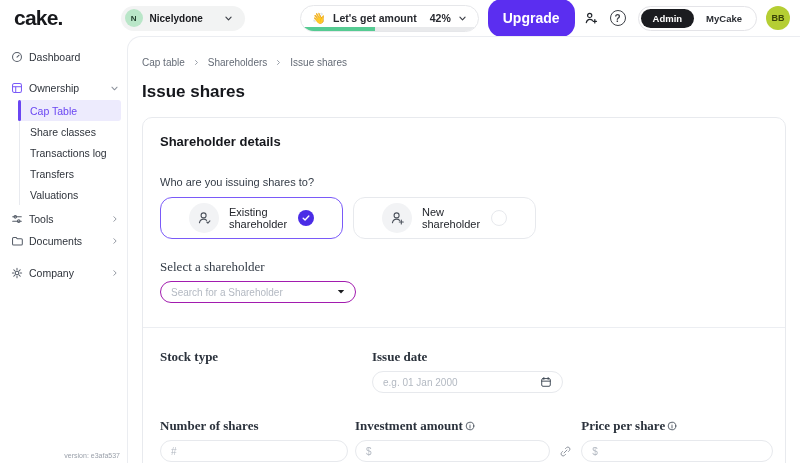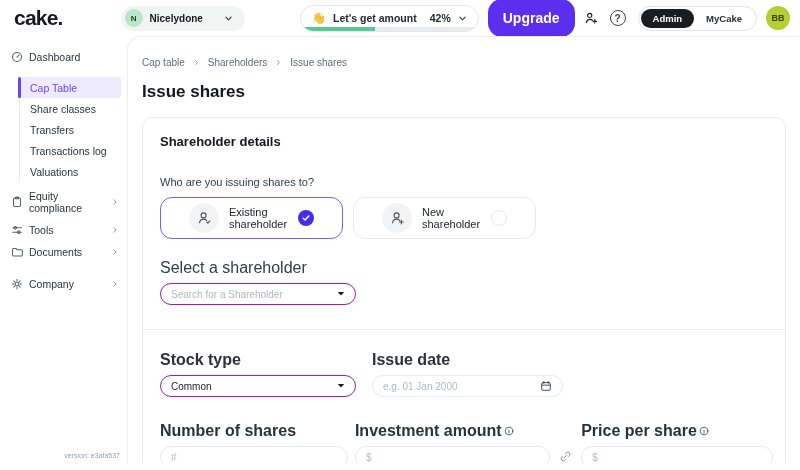--- a/index.html
+++ b/index.html
@@ -69,21 +69,21 @@
   .radio-card { width:183px; height:42px; border:1px solid #e7e9ed; border-radius:12px; display:flex;
     align-items:center; gap:10px; padding:0 28px; cursor:pointer; background:#fff; }
   .radio-card.selected { border:1.5px solid #7a5af8; }
   .rc-iconwrap { width:30px; height:30px; border-radius:50%; background:#f2f3f5; color:#4c525c;
     display:flex; align-items:center; justify-content:center; flex:none; }
   .rc-label { font-size:11px; color:#23262c; }
   .rc-radio { margin-left:auto; width:16px; height:16px; border-radius:50%; flex:none; }
   .rc-radio.on { background:#4a2ce6; display:flex; align-items:center; justify-content:center; }
   .rc-radio.off { border:1.5px solid #e7e9ed; background:#fff; }
 
-  .field-label { font-size:16px; font-weight:600; color:#2b323c; display:flex; align-items:center; gap:2px; }
+  .field-label { font-size:13px; font-weight:600; color:#2b323c; display:flex; align-items:center; gap:2px;font-family:Liberation Serif, serif; }
   .field-label.plain { font-weight:400; color:#333b46; }
 
   .selectbox { margin-top:6px; height:22px; border:1px solid #a21caf; border-radius:12px; background:#fff;
     display:flex; align-items:center; padding:0 10px; cursor:pointer; }
   .selectbox .ph { font-size:10px; color:#b3b9c2; }
   .selectbox .val { font-size:10px; color:#23262c; }
   .selectbox .caret { margin-left:auto; display:flex; color:#1b1c20; }
 
   .txt-input { margin-top:6px; height:22px; border:1px solid #e7e9ed; border-radius:12px; background:#fff;
     display:flex; align-items:center; padding:0 10px; }
@@ -156,44 +156,45 @@
     <div class="nav-item gap-after">
       <span class="nico">
           <svg width="12" height="12" viewBox="0 0 14 14" fill="none" stroke="currentColor" stroke-width="1.2" stroke-linecap="round">
             <circle cx="7" cy="7" r="5.2"></circle>
             <line x1="7" y1="7.2" x2="9.5" y2="4.9"></line>
           </svg>
         </span>
       <span>Dashboard</span>
     </div>
 
+    <div class="nav-item">
+      <span class="nico purple">
+          <svg width="12" height="12" viewBox="0 0 14 14" fill="none" stroke="currentColor" stroke-width="1.2" stroke-linejoin="round">
+            <rect x="1.8" y="1.8" width="10.4" height="10.4" rx="2"></rect>
+            <line x1="1.8" y1="5.5" x2="12.2" y2="5.5"></line>
+            <line x1="5.5" y1="5.5" x2="5.5" y2="12.2"></line>
+          </svg>
+        </span>
+      <span>Ownership</span>
+      <span class="chev">
+          <svg width="9" height="9" viewBox="0 0 14 14" fill="none" stroke="currentColor" stroke-width="1.6" stroke-linecap="round" stroke-linejoin="round">
+            <polyline points="3,5 7,9 11,5"></polyline>
+          </svg>
+        </span>
+    </div>
 
     <div class="sublist">
       <div class="subitem active">Cap Table</div>
       <div class="subitem">Share classes</div>
+      <div class="subitem">Transactions log</div>
       <div class="subitem">Transfers</div>
-      <div class="subitem">Transactions log</div>
       <div class="subitem">Valuations</div>
     </div>
 
 
-    <div class="nav-item">
-      <span class="nico">
-          <svg width="12" height="12" viewBox="0 0 14 14" fill="none" stroke="currentColor" stroke-width="1.2" stroke-linejoin="round">
-            <rect x="2.9" y="2.4" width="8.2" height="9.8" rx="1.4"></rect>
-            <rect x="5.1" y="1.3" width="3.8" height="2" rx="0.8"></rect>
-          </svg>
-        </span>
-      <span>Equity compliance</span>
-      <span class="chev">
-          <svg width="8" height="8" viewBox="0 0 14 14" fill="none" stroke="currentColor" stroke-width="1.6" stroke-linecap="round" stroke-linejoin="round">
-            <polyline points="5,3 9,7 5,11"></polyline>
-          </svg>
-        </span>
-    </div>
 
     <div class="nav-item">
       <span class="nico">
           <svg width="12" height="12" viewBox="0 0 14 14" fill="none" stroke="currentColor" stroke-width="1.2" stroke-linecap="round">
             <line x1="2" y1="4.5" x2="12" y2="4.5"></line>
             <circle cx="5" cy="4.5" r="1.5"></circle>
             <line x1="2" y1="9.5" x2="12" y2="9.5"></line>
             <circle cx="9" cy="9.5" r="1.5"></circle>
           </svg>
         </span>
@@ -305,28 +306,20 @@
             </svg>
           </span>
       </div>
 
       <div class="divider"></div>
 
 
       <div class="row row1">
         <div class="w196">
           <div class="field-label">Stock type</div>
-          <div class="selectbox">
-            <span class="val">Common</span>
-            <span class="caret">
-                <svg width="8" height="6" viewBox="0 0 10 7">
-                  <path d="M1 1l4 4.3L9 1z" fill="currentColor"></path>
-                </svg>
-              </span>
-          </div>
         </div>
         <div class="w191">
           <div class="field-label">Issue date</div>
           <div class="txt-input">
             <input type="text" placeholder="e.g. 01 Jan 2000" style="">
             <span class="tail-icon">
                 <svg width="12" height="12" viewBox="0 0 14 14" fill="none" stroke="currentColor" stroke-width="1.1" stroke-linecap="round" stroke-linejoin="round">
                   <rect x="2" y="3" width="10" height="9" rx="1.5"></rect>
                   <line x1="2" y1="6" x2="12" y2="6"></line>
                   <line x1="4.5" y1="1.8" x2="4.5" y2="4"></line>

